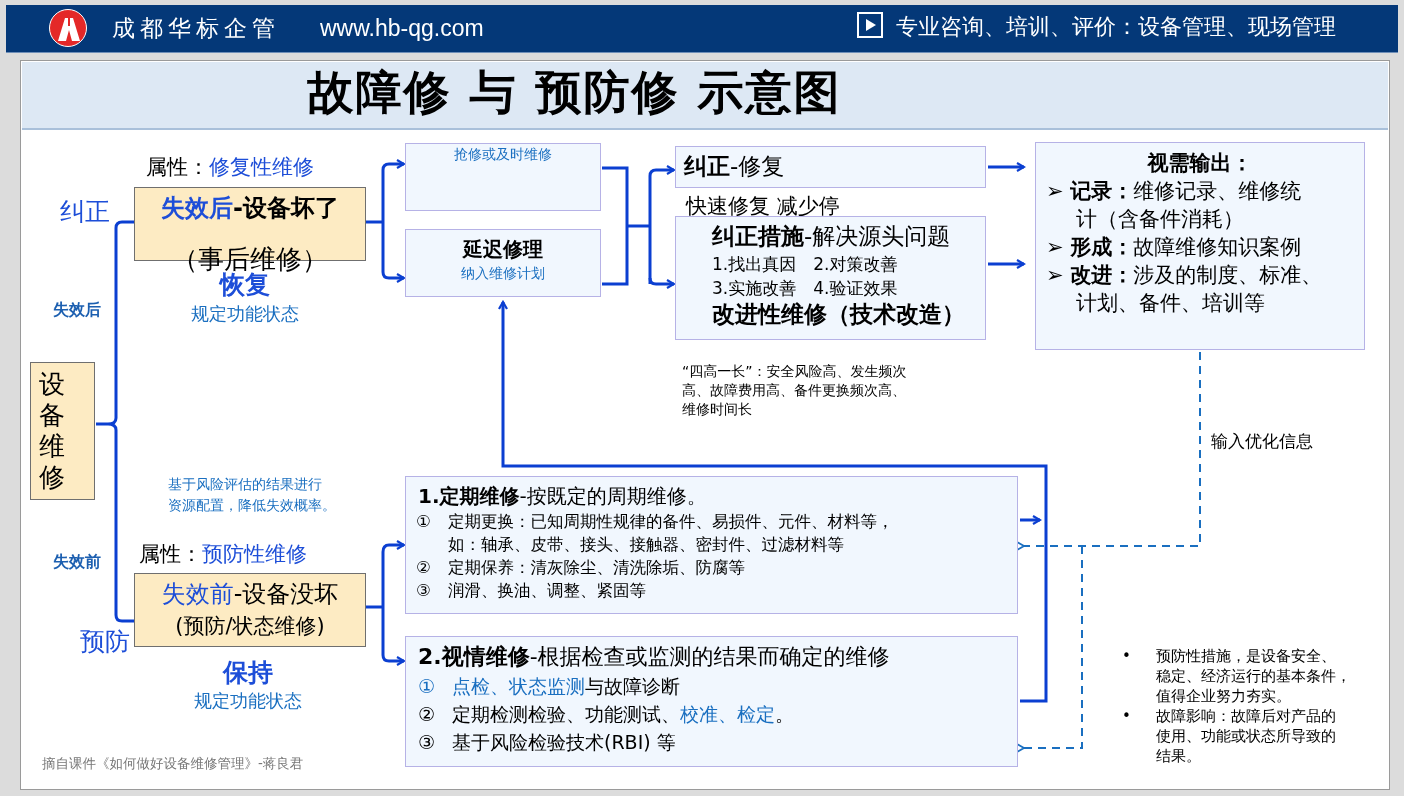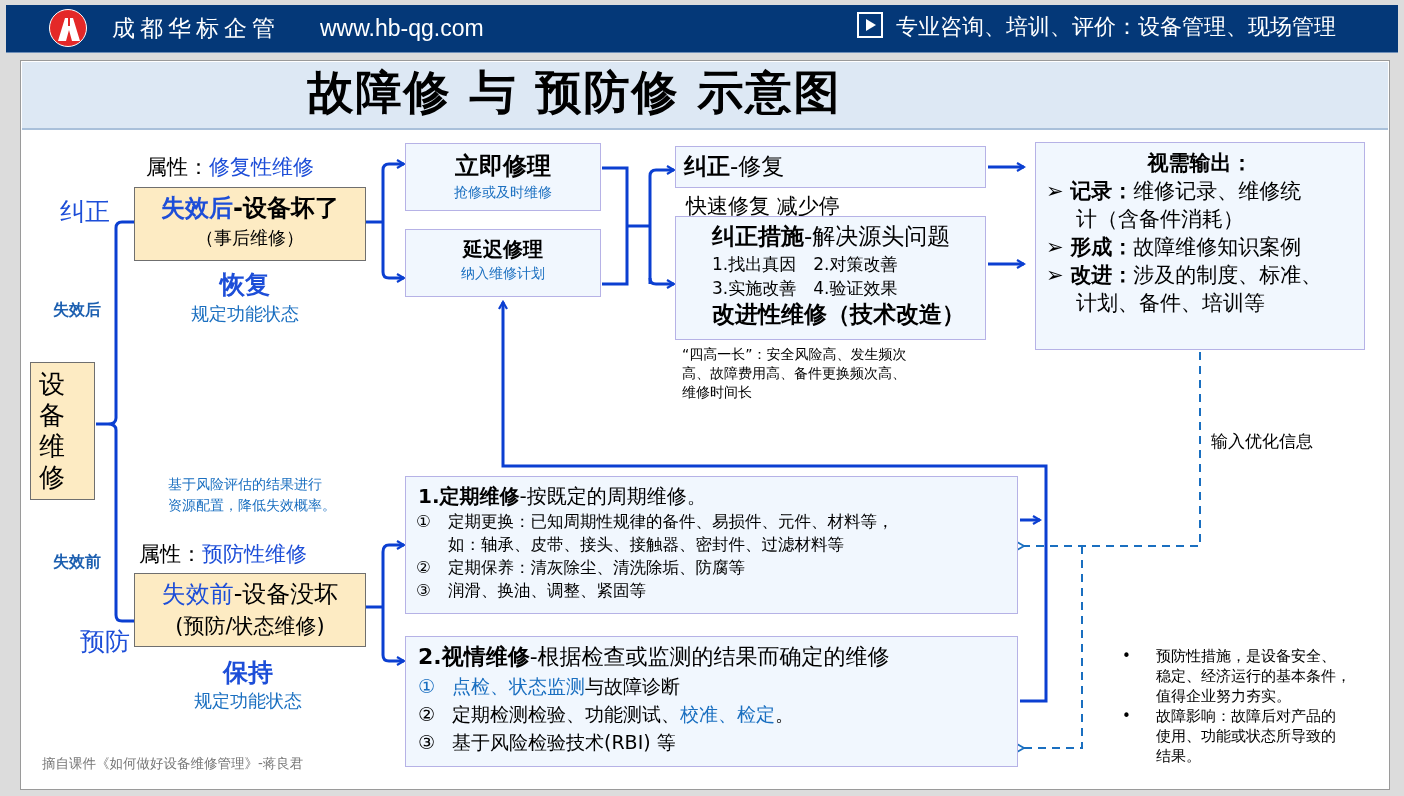--- a/index.html
+++ b/index.html
@@ -130,27 +130,26 @@
 <div class="txt abs dkblue" style="left:53px; top:552px; font-size:16px; font-weight:bold;">失效前</div>
 
 <div class="txt abs red" style="left:60px; top:195px; font-size:25px;">纠正</div>
 <div class="txt abs" style="left:146px; top:153px; font-size:21px;">
   <span>属性：</span><span class="red">修复性维修</span>
 </div>
 <div class="abs beige" style="left:134px; top:187px; width:232px; height:74px;">
   <div class="c" style="margin-top:4px; font-size:24px; font-weight:bold;">
     <span class="red">失效后</span><span>-设备坏了</span>
   </div>
-  <div class="c" style="font-size:18px; margin-top:2px;">（事后维修）</div>
+  <div class="c" style="font-size:26px; margin-top:18px;">（事后维修）</div>
 </div>
 <div class="txt abs red c" style="left:134px; top:268px; width:222px; font-size:25px; font-weight:bold;">恢复</div>
 <div class="txt abs blue c" style="left:134px; top:302px; width:222px; font-size:18px;">规定功能状态</div>
 
 <div class="abs lightbox" style="left:405px; top:143px; width:196px; height:68px;">
-  <div class="c" style="margin-top:6px; font-size:24px; font-weight:bold;">立即修理</div>
   <div class="c blue" style="font-size:14px; margin-top:2px; font-family:'DejaVu Serif',serif;">抢修或及时维修</div>
 </div>
 <div class="abs lightbox" style="left:405px; top:229px; width:196px; height:68px;">
   <div class="c" style="margin-top:6px; font-size:20px; font-weight:bold;">延迟修理</div>
   <div class="c blue" style="font-size:14px; margin-top:2px; font-family:'DejaVu Serif',serif;">纳入维修计划</div>
 </div>
 
 <div class="abs lightbox" style="left:675px; top:146px; width:311px; height:42px;">
   <div style="margin:4px 0 0 8px; font-size:23px;">
     <b>纠正</b><span>-修复</span>
@@ -159,21 +158,21 @@
 <div class="txt abs" style="left:686px; top:192px; font-size:21px;">快速修复 减少停</div>
 
 <div class="abs lightbox" style="left:675px; top:216px; width:311px; height:124px;padding-left:28px;">
   <div style="margin:4px 0 0 8px; font-size:23px;">
     <b>纠正措施</b><span>-解决源头问题</span>
   </div>
   <div style="margin-left:8px; font-size:17px; line-height:25px;">1.找出真因　2.对策改善</div>
   <div style="margin-left:8px; font-size:17px; line-height:22px;">3.实施改善　4.验证效果</div>
   <div style="margin-left:8px; font-size:23px; font-weight:bold;">改进性维修（技术改造）</div>
 </div>
-<div class="abs" style="left:682px; top:345px; font-size:14px; line-height:19px;">
+<div class="abs" style="left:682px; top:362px; font-size:14px; line-height:19px;">
   <div>“四高一长”：安全风险高、发生频次</div>
   <div>高、故障费用高、备件更换频次高、</div>
   <div>维修时间长</div>
 </div>
 
 <div class="abs lightbox" style="left:1035px; top:142px; width:330px; height:208px;">
   <div class="c" style="margin-top:6px; font-size:21px; font-weight:bold;">视需输出：</div>
   <div style="font-size:21px; line-height:28px; margin-left:10px;">
     <div><span>➢ </span><b>记录</b><b>：</b><span>维修记录、维修统</span></div>
     <div style="padding-left:30px;">计（含备件消耗）</div>

